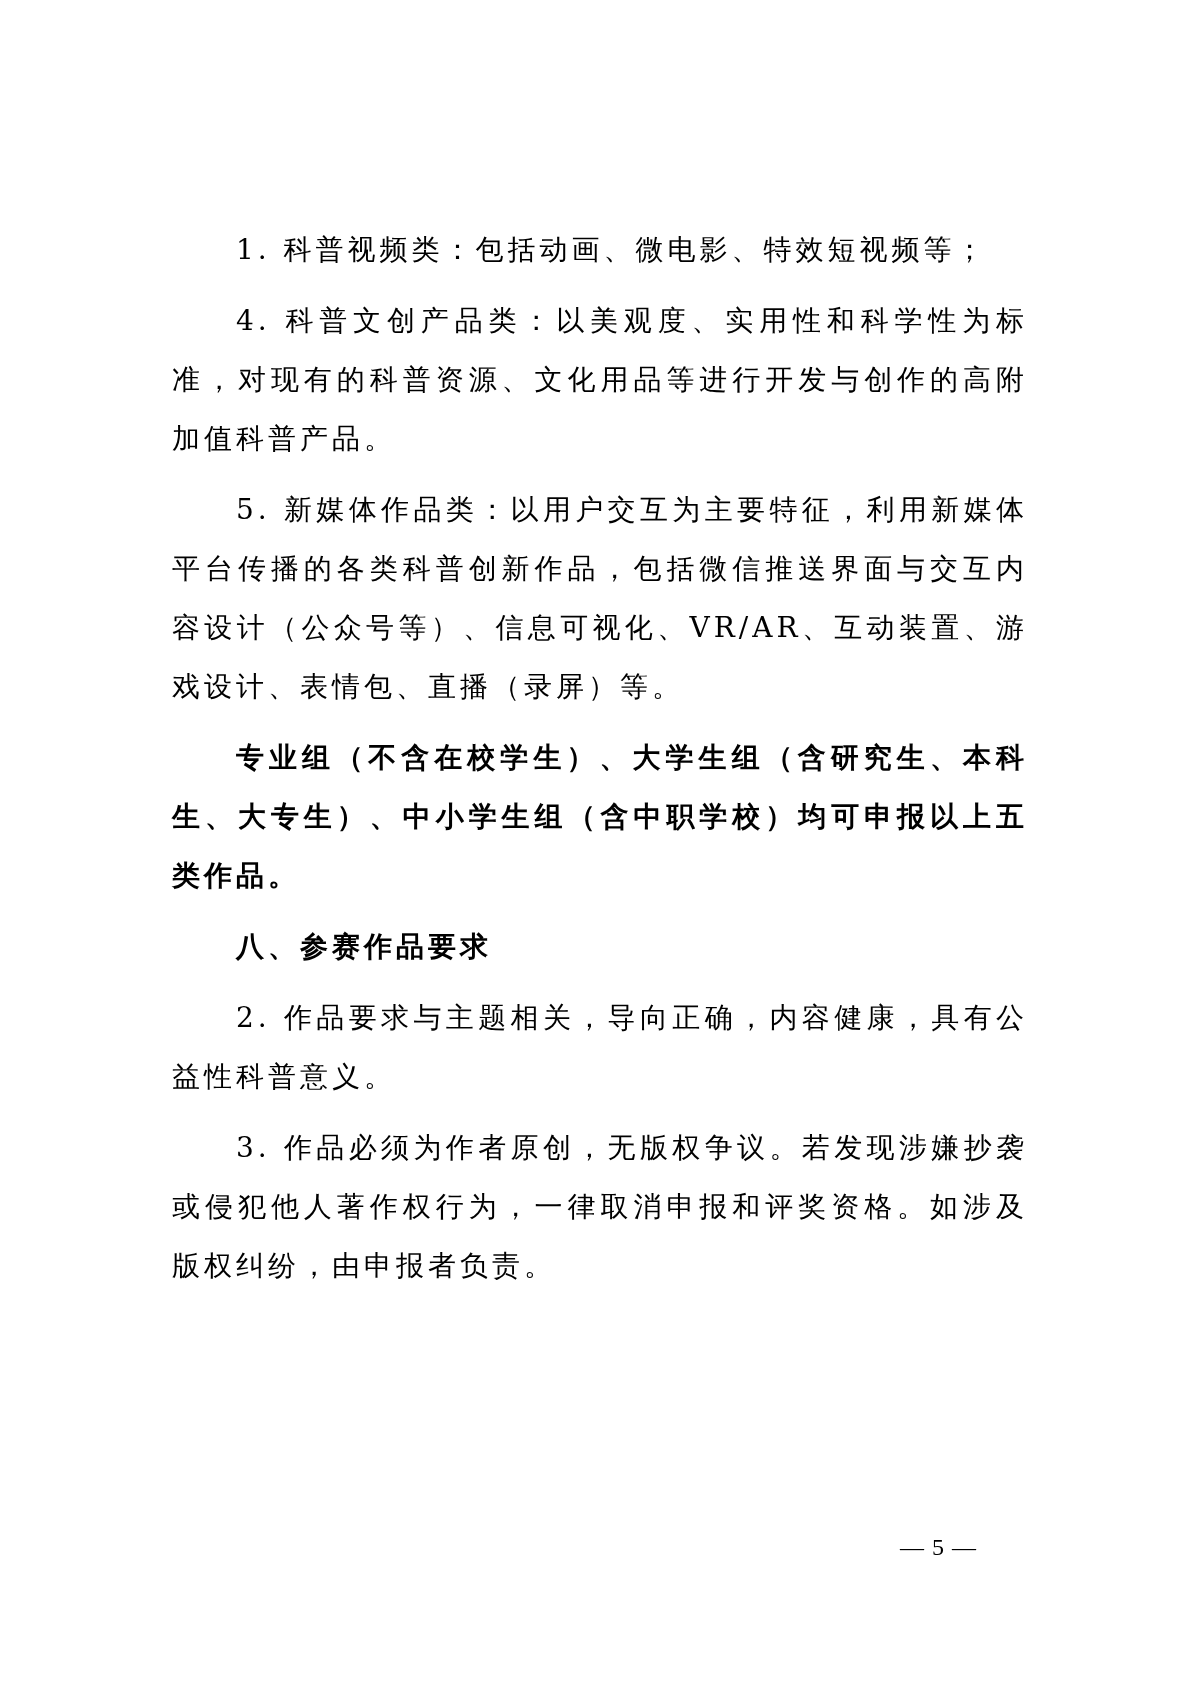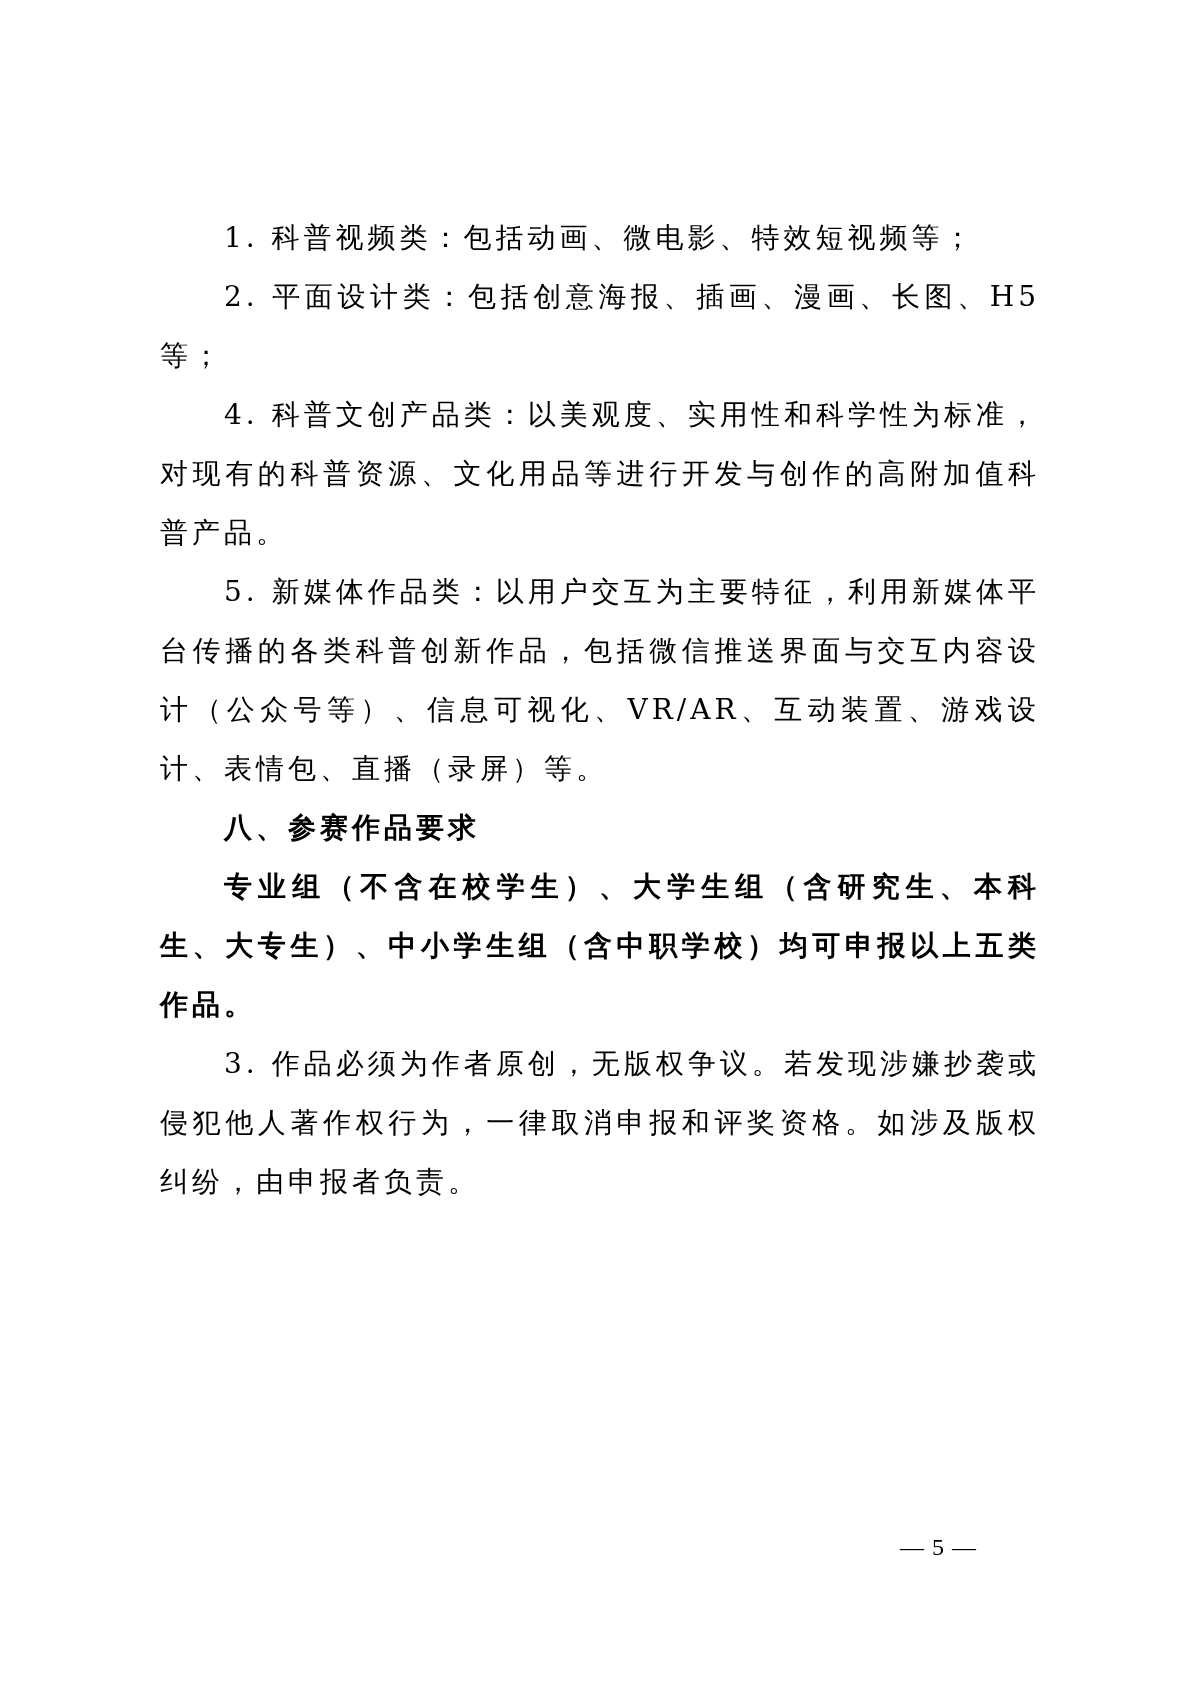--- a/index.html
+++ b/index.html
@@ -23,21 +23,21 @@
       height: 1696px;
       background: #ffffff;
     }
     .content {
       position: absolute;
       left: 160px;
       top: 208px;
       width: 880px;
     }
     .para {
-      margin: 0;
+      margin: 12px;
       font-size: 28px;
       line-height: 59px;
       letter-spacing: 4px;
       text-align: justify;
       text-align-last: left;
       word-break: break-all;
     }
     .indent {
       text-indent: 64px;
     }
@@ -57,21 +57,21 @@
       letter-spacing: 1px;
       font-family: "Liberation Serif", serif;
     }
   </style>
 </head>
 <body>
 
 <div class="page">
   <div class="content">
     <p class="para indent">1. 科普视频类：包括动画、微电影、特效短视频等；</p>
-    <p class="para indent">2. 平面设计类：包括创意海报、插画、漫画、长图、H5等；</p>
     <p class="para indent">4. 科普文创产品类：以美观度、实用性和科学性为标准，对现有的科普资源、文化用品等进行开发与创作的高附加值科普产品。</p>
     <p class="para indent">5. 新媒体作品类：以用户交互为主要特征，利用新媒体平台传播的各类科普创新作品，包括微信推送界面与交互内容设计（公众号等）、信息可视化、VR/AR、互动装置、游戏设计、表情包、直播（录屏）等。</p>
+    <p class="para indent bold">专业组（不含在校学生）、大学生组（含研究生、本科生、大专生）、中小学生组（含中职学校）均可申报以上五类作品。</p>
     <p class="para indent heading">八、参赛作品要求</p>
-    <p class="para indent bold">专业组（不含在校学生）、大学生组（含研究生、本科生、大专生）、中小学生组（含中职学校）均可申报以上五类作品。</p>
+    <p class="para indent">2. 作品要求与主题相关，导向正确，内容健康，具有公益性科普意义。</p>
     <p class="para indent">3. 作品必须为作者原创，无版权争议。若发现涉嫌抄袭或侵犯他人著作权行为，一律取消申报和评奖资格。如涉及版权纠纷，由申报者负责。</p>
   </div>
   <div class="page-number">— 5 —</div>
 </div>
 
 </body></html>

